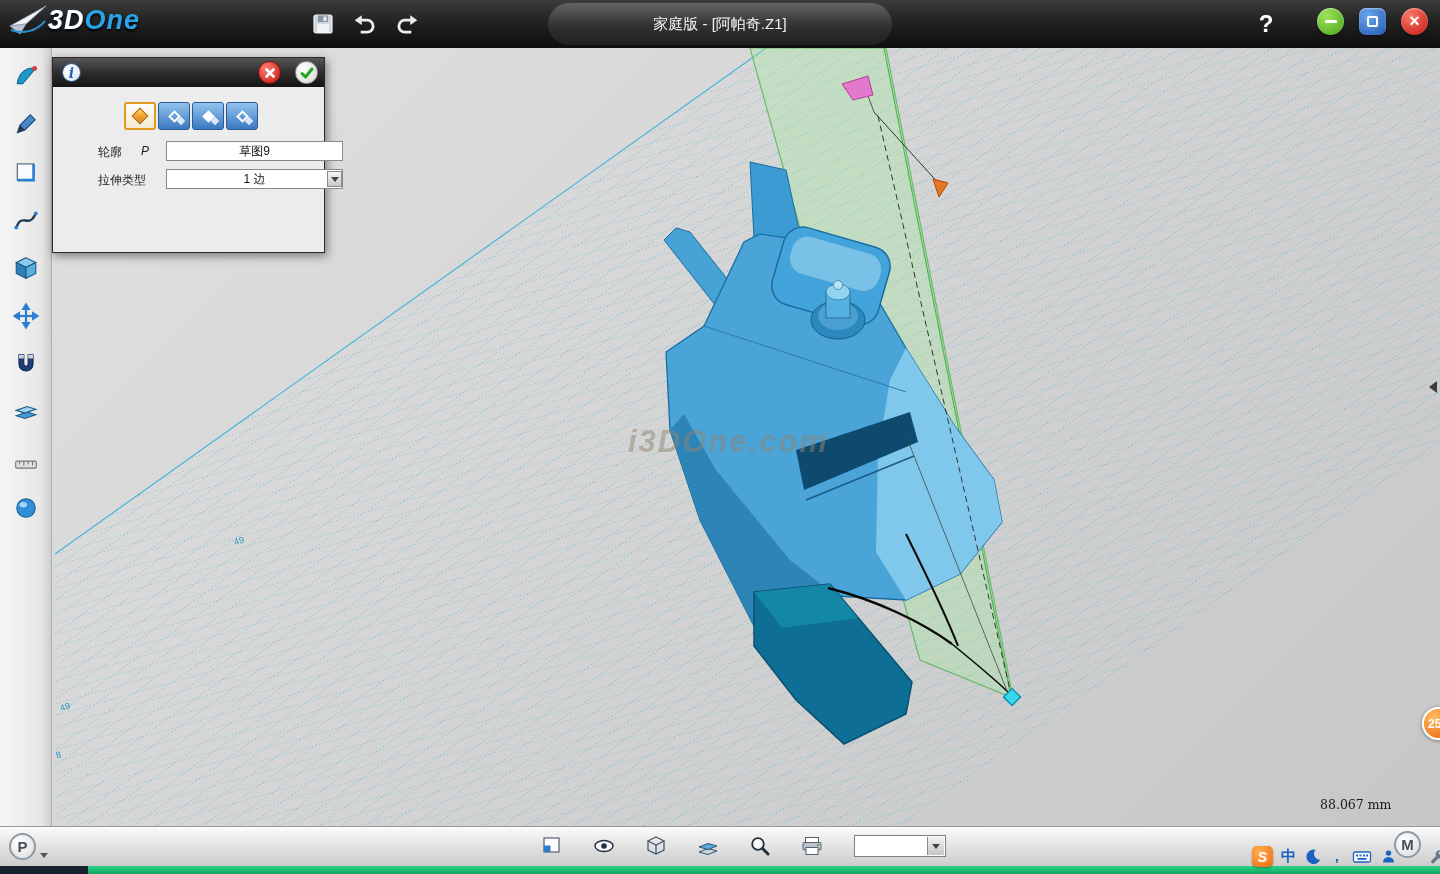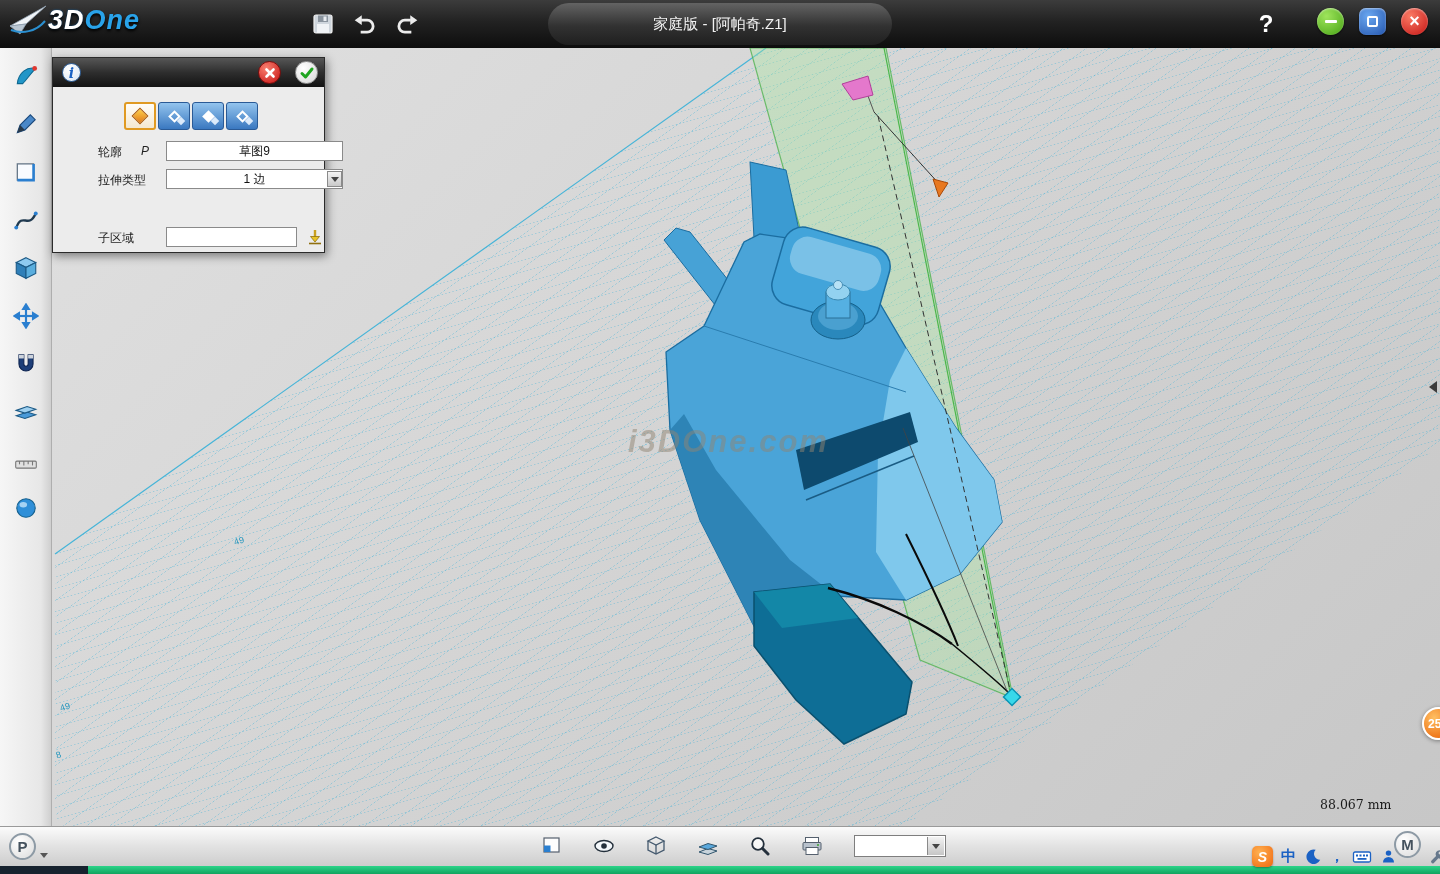--- a/index.html
+++ b/index.html
@@ -348,31 +348,20 @@
 
   <div class="field-row" style="top:111px">
     <span class="f-label">拉伸类型</span>
     <input class="f-input f-wide" readonly="" value="1 边" style="">
     <span class="dd-btn">
         <span class="caret"></span>
       </span>
   </div>
 
 
-  <div class="field-row" style="top:169px">
-    <span class="f-label">子区域</span>
-    <input class="f-input f-narrow" readonly="" value="" style="">
-    <span class="pick-btn">
-      <svg width="18" height="18" viewBox="0 0 18 18">
-        <line x1="9" y1="2" x2="9" y2="9" stroke="#c8a020" stroke-width="2.4"></line>
-        <polygon points="9,14 4.5,8.5 13.5,8.5" fill="#e8c428" stroke="#907010" stroke-width="0.8"></polygon>
-        <line x1="3" y1="15.5" x2="15" y2="15.5" stroke="#907010" stroke-width="1.6"></line>
-      </svg>
-    </span>
-  </div>
 </div>
 
 <div class="bottom-toolbar"></div>
 
 <div class="pm-btn" style="left:9px; top:833px">
     <span>P</span>
   </div>
 <div class="p-caret"></div>
 
 <div class="center-icons">

